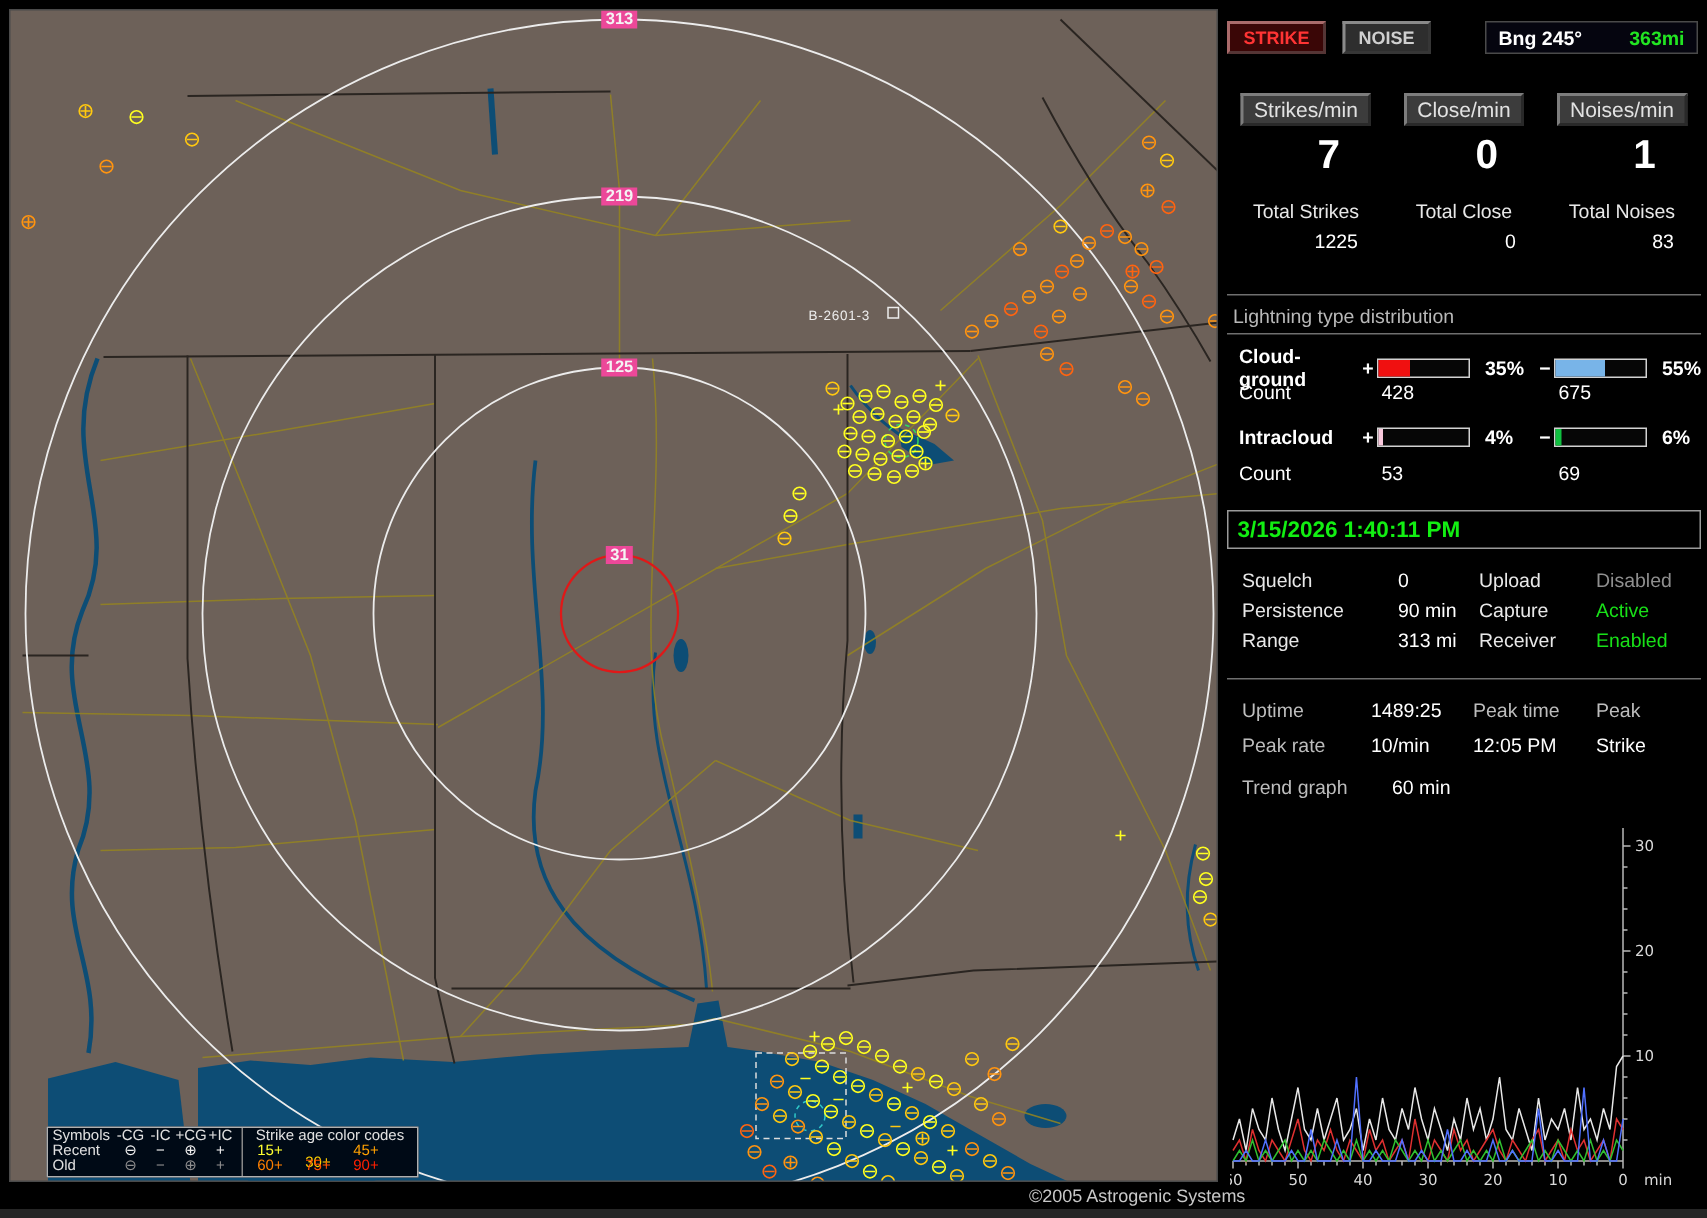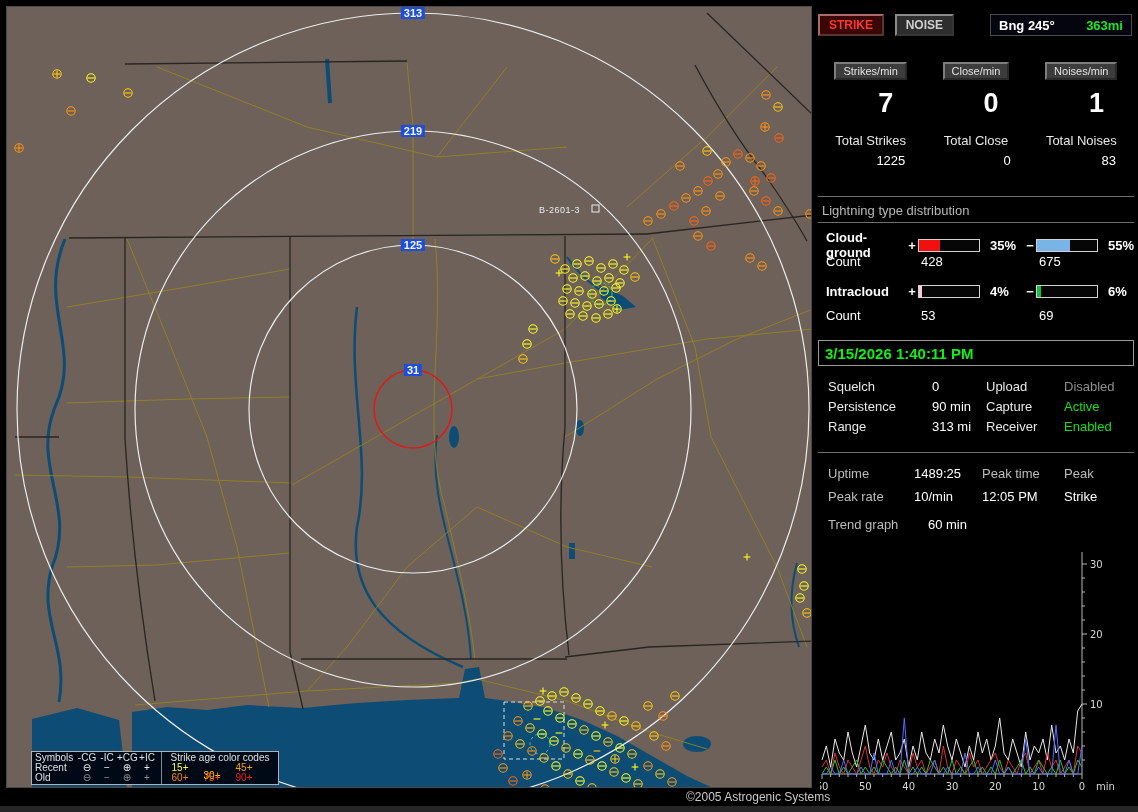--- a/index.html
+++ b/index.html
@@ -3,21 +3,21 @@
 <meta charset="utf-8">
 <style>
   *{margin:0;padding:0;box-sizing:border-box}
   html,body{background:#000;font-family:"Liberation Sans","DejaVu Sans",sans-serif}
   .app{position:relative;width:1138px;height:812px;background:#000;overflow:hidden}
 
   
   .map{position:absolute;left:6px;top:6px;width:806px;height:782px;background:#6d6159;overflow:hidden;border:1px solid #4a4a4a}
   .map svg{position:absolute;left:0;top:0}
   .ring-label{position:absolute;transform:translateX(-50%);color:#f4f4f4;font-size:11px;font-weight:bold;
-              background:#1d4ed8;padding:0 3px;line-height:12px}
+              background:#ec4899;padding:0 3px;line-height:12px}
   .cell-label{position:absolute;color:#ececec;font-size:9px;letter-spacing:.5px}
   .copyright{position:absolute;left:686px;top:790px;color:#c8c8c8;font-size:12px}
   .bottombar{position:absolute;left:0;right:0;bottom:0;height:6px;background:#262626}
 
   
   .legend{position:absolute;left:24px;bottom:2px;width:248px;background:#000a16;border:1px solid #b0b0b0;
           color:#e0e0e0;font-size:10px;display:flex}
   .lg-left{width:130px;border-right:1px solid #888;padding:1px 0 1px 3px}
   .lg-right{flex:1;padding:1px 2px}
   .lg-row{display:flex;height:10px;align-items:center;line-height:10px}
@@ -35,21 +35,21 @@
        font-size:12px;font-weight:bold;padding:2px 9px;margin-right:7px;cursor:pointer}
   .btn.strike{background:#3a0606;color:#ff3434;border-color:#a96a6a}
   .bng{position:absolute;right:2px;top:0;width:142px;height:22px;background:#05050f;border:1px solid #4a4a4a;
        display:flex;align-items:center;justify-content:space-between;padding:0 8px}
   .bng .lab{color:#fff;font-weight:bold;font-size:13px}
   .bng .val{color:#22e522;font-weight:bold;font-size:13px}
 
   .row3{position:absolute;width:100%;display:flex}
   .row3>div{width:33.33%;text-align:center}
   .badges{top:56px}
-  .badge{display:inline-block;background:#3c3c3c;border:2px outset #7d7d7d;color:#e2e2e2;font-size:11px;padding:1px 7px}
+  .badge{display:inline-block;background:#3c3c3c;border:2px outset #7d7d7d;color:#e2e2e2;font-size:14px;padding:1px 7px}
   .bignums{top:82px}
   .bignums>div{text-align:right;padding-right:30px;font-size:27px;font-weight:bold;color:#fff}
   .tlabels{top:127px}
   .tlabels>div{color:#e8e8e8}
   .tvals{top:147px}
   .tvals>div{text-align:right;padding-right:18px;color:#fff}
 
   .rule{position:absolute;left:0;width:100%;height:1px;background:#6f6f6f}
   .sec-title{position:absolute;top:197px;left:4px;color:#b8b8b8}
 

